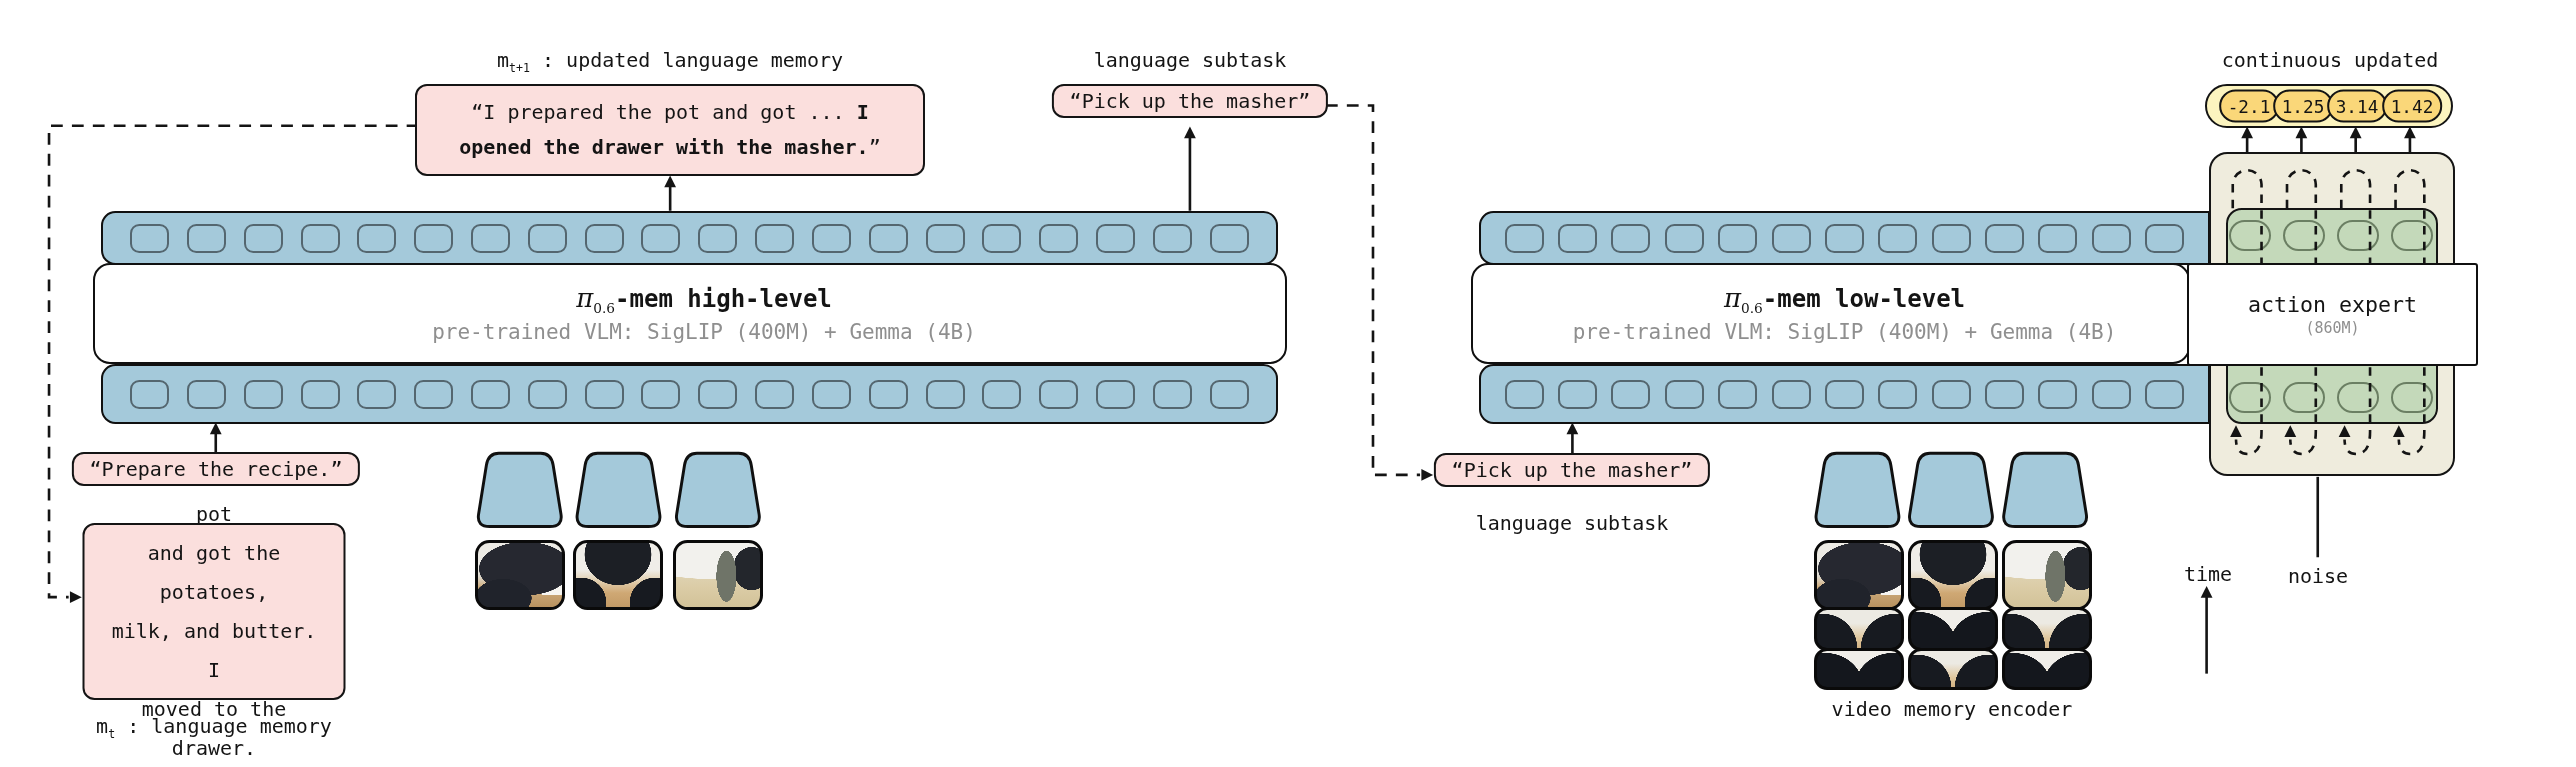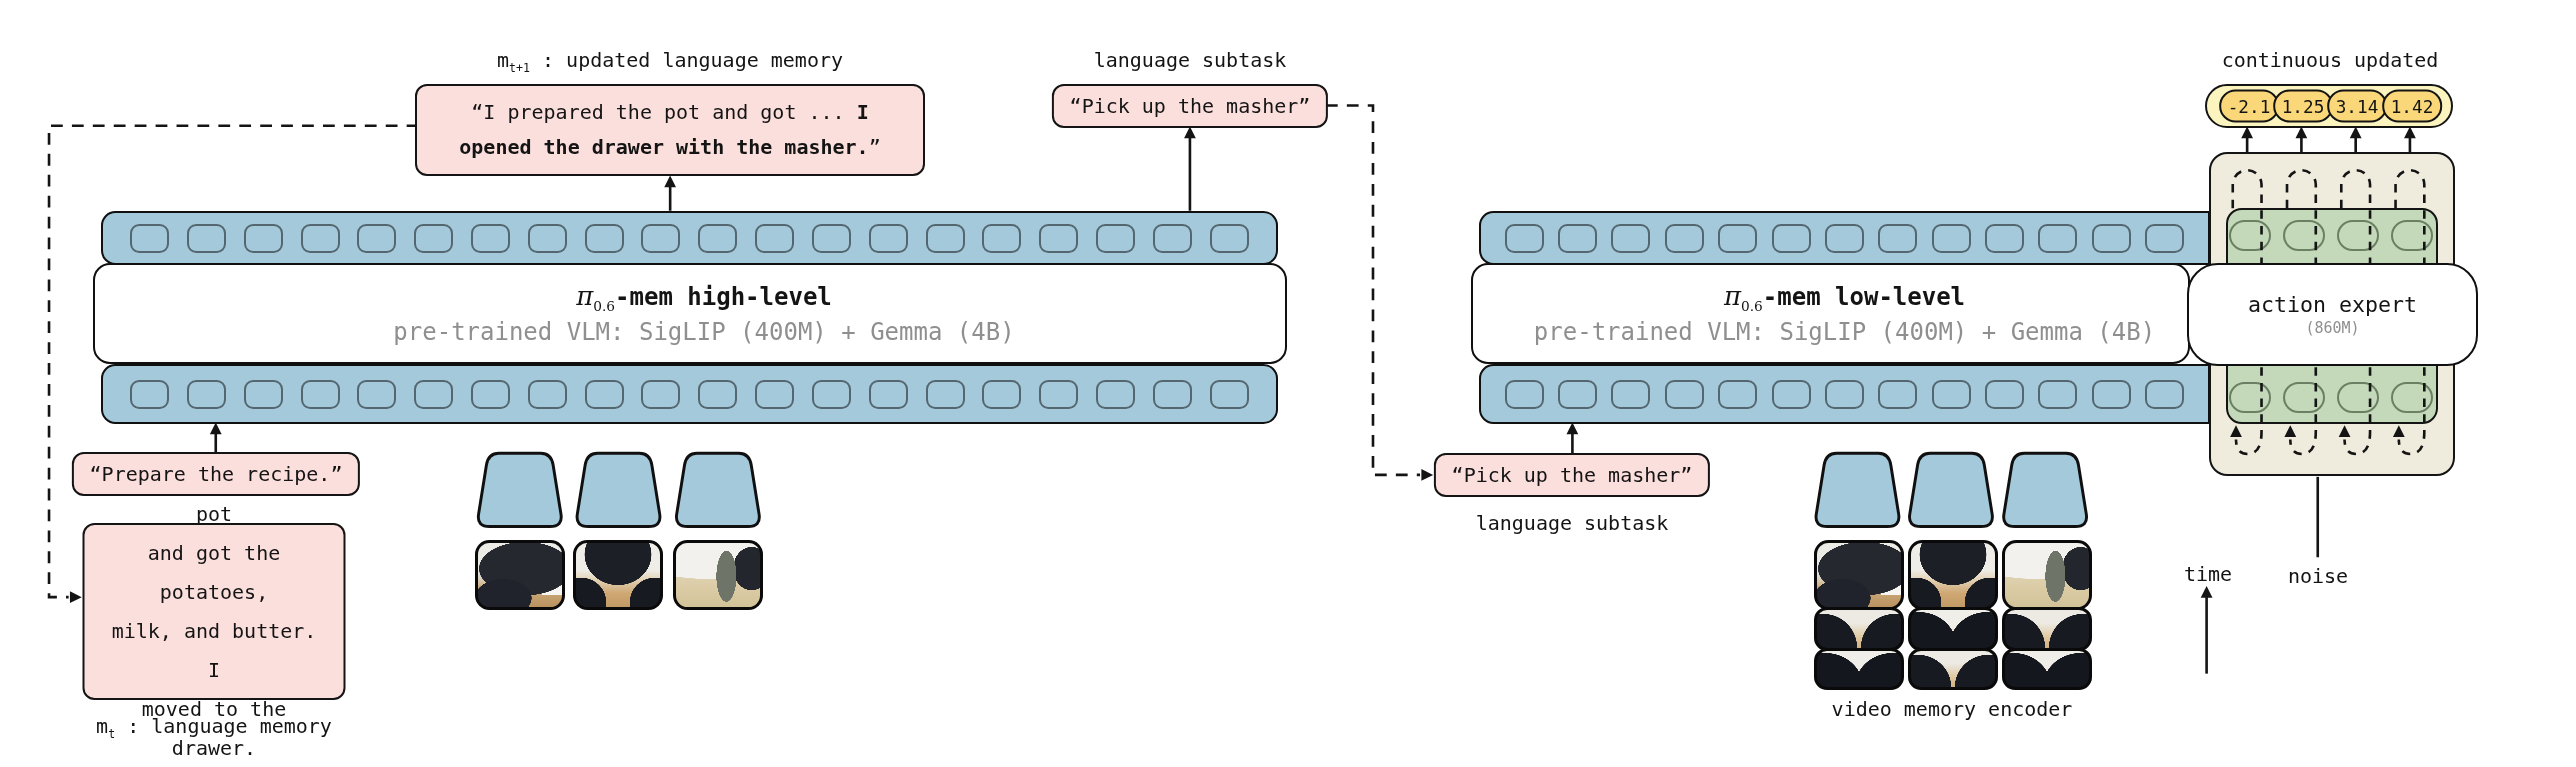--- a/index.html
+++ b/index.html
@@ -14,43 +14,43 @@
   .band{position:absolute;background:var(--blue);border:2px solid #101010;border-radius:14.4px;z-index:2;box-sizing:border-box;}
   .band.rt{border-radius:14.4px 0 0 14.4px;}
   .tokrow{display:flex;justify-content:space-evenly;align-items:center;height:100%;padding:0 9.2px;}
   .tok{width:39px;height:29px;border:2px solid #54666f;border-radius:9.2px;flex:none;box-sizing:border-box;}
 
   .vlm{position:absolute;background:#fff;border:2px solid #101010;border-radius:17px;z-index:3;box-sizing:border-box;
        display:flex;flex-direction:column;justify-content:center;align-items:center;gap:3.9px;padding-left:28px;}
   .vlm .t1{font-size:24px;font-weight:bold;}
   .vlm .pi{font-family:"DejaVu Serif","Liberation Serif",serif;font-style:italic;font-weight:normal;font-size:26px;}
   .vlm .t1 sub{font-family:"DejaVu Serif","Liberation Serif",serif;font-weight:normal;font-size:13.7px;}
-  .vlm .t2{font-size:24px;color:var(--gray);}
+  .vlm .t2{font-size:21px;color:var(--gray);}
 
   .pbox{position:absolute;background:var(--pink);border:2.3px solid #141414;border-radius:12px;z-index:2;
         font-size:20px;display:flex;align-items:center;justify-content:center;text-align:center;
         white-space:nowrap;transform:translateX(-50%);padding:0 15.7px;box-sizing:border-box;}
   #box-updated{width:510px;height:92px;white-space:normal;line-height:35px;font-size:20px;}
   #box-memory{width:263px;height:177px;white-space:normal;line-height:39px;font-size:20px;}
-  .pbox.oneline{height:44px;}
+  .pbox.oneline{height:34px;}
 
   #act-container{position:absolute;left:2205px;top:84px;width:248px;height:44px;background:var(--yellowBg);
         border:2px solid #141414;border-radius:22px;z-index:2;box-sizing:border-box;}
   .apill{position:absolute;top:50%;transform:translate(-50%,-50%);height:33px;padding:0 6.5px;background:var(--yellow);
         border:2px solid #141414;border-radius:16.3px;font-size:17.7px;display:flex;align-items:center;box-sizing:border-box;}
 
   #beige{position:absolute;left:2209px;top:152px;width:246px;height:324px;background:var(--beige);
         border:2px solid #141414;border-radius:18.3px;z-index:4;box-sizing:border-box;}
   #green{position:absolute;left:2226px;top:208px;width:212px;height:216px;background:var(--green);
         border:2px solid #141414;border-radius:15.7px;z-index:5;box-sizing:border-box;}
   .gtok{position:absolute;width:42px;height:31px;border:2px solid #6b7f63;border-radius:15.7px;
         transform:translateX(-50%);box-sizing:border-box;}
 
   #actexp{position:absolute;left:2187px;top:263px;width:291px;height:103px;background:#fff;border:2.6px solid #101010;
-        border-radius:31px;z-index:7;display:flex;flex-direction:column;justify-content:center;align-items:center;
+        border-radius:3px;z-index:7;display:flex;flex-direction:column;justify-content:center;align-items:center;
         gap:1.3px;box-sizing:border-box;}
   #actexp .t1{font-size:21.6px;}
   #actexp .t2{font-size:15px;color:var(--gray);}
 
   .cam{position:absolute;width:90px;height:70px;border:3.3px solid #0a0a0a;border-radius:14.4px;
        background:#d8d3c8;box-sizing:border-box;}
   .cam.mid{height:44px;border-radius:13px;z-index:2;}
   .cam.bot{height:42px;border-radius:13px;z-index:1;}
   .cam.topf{z-index:3;}
   .c1{background:

